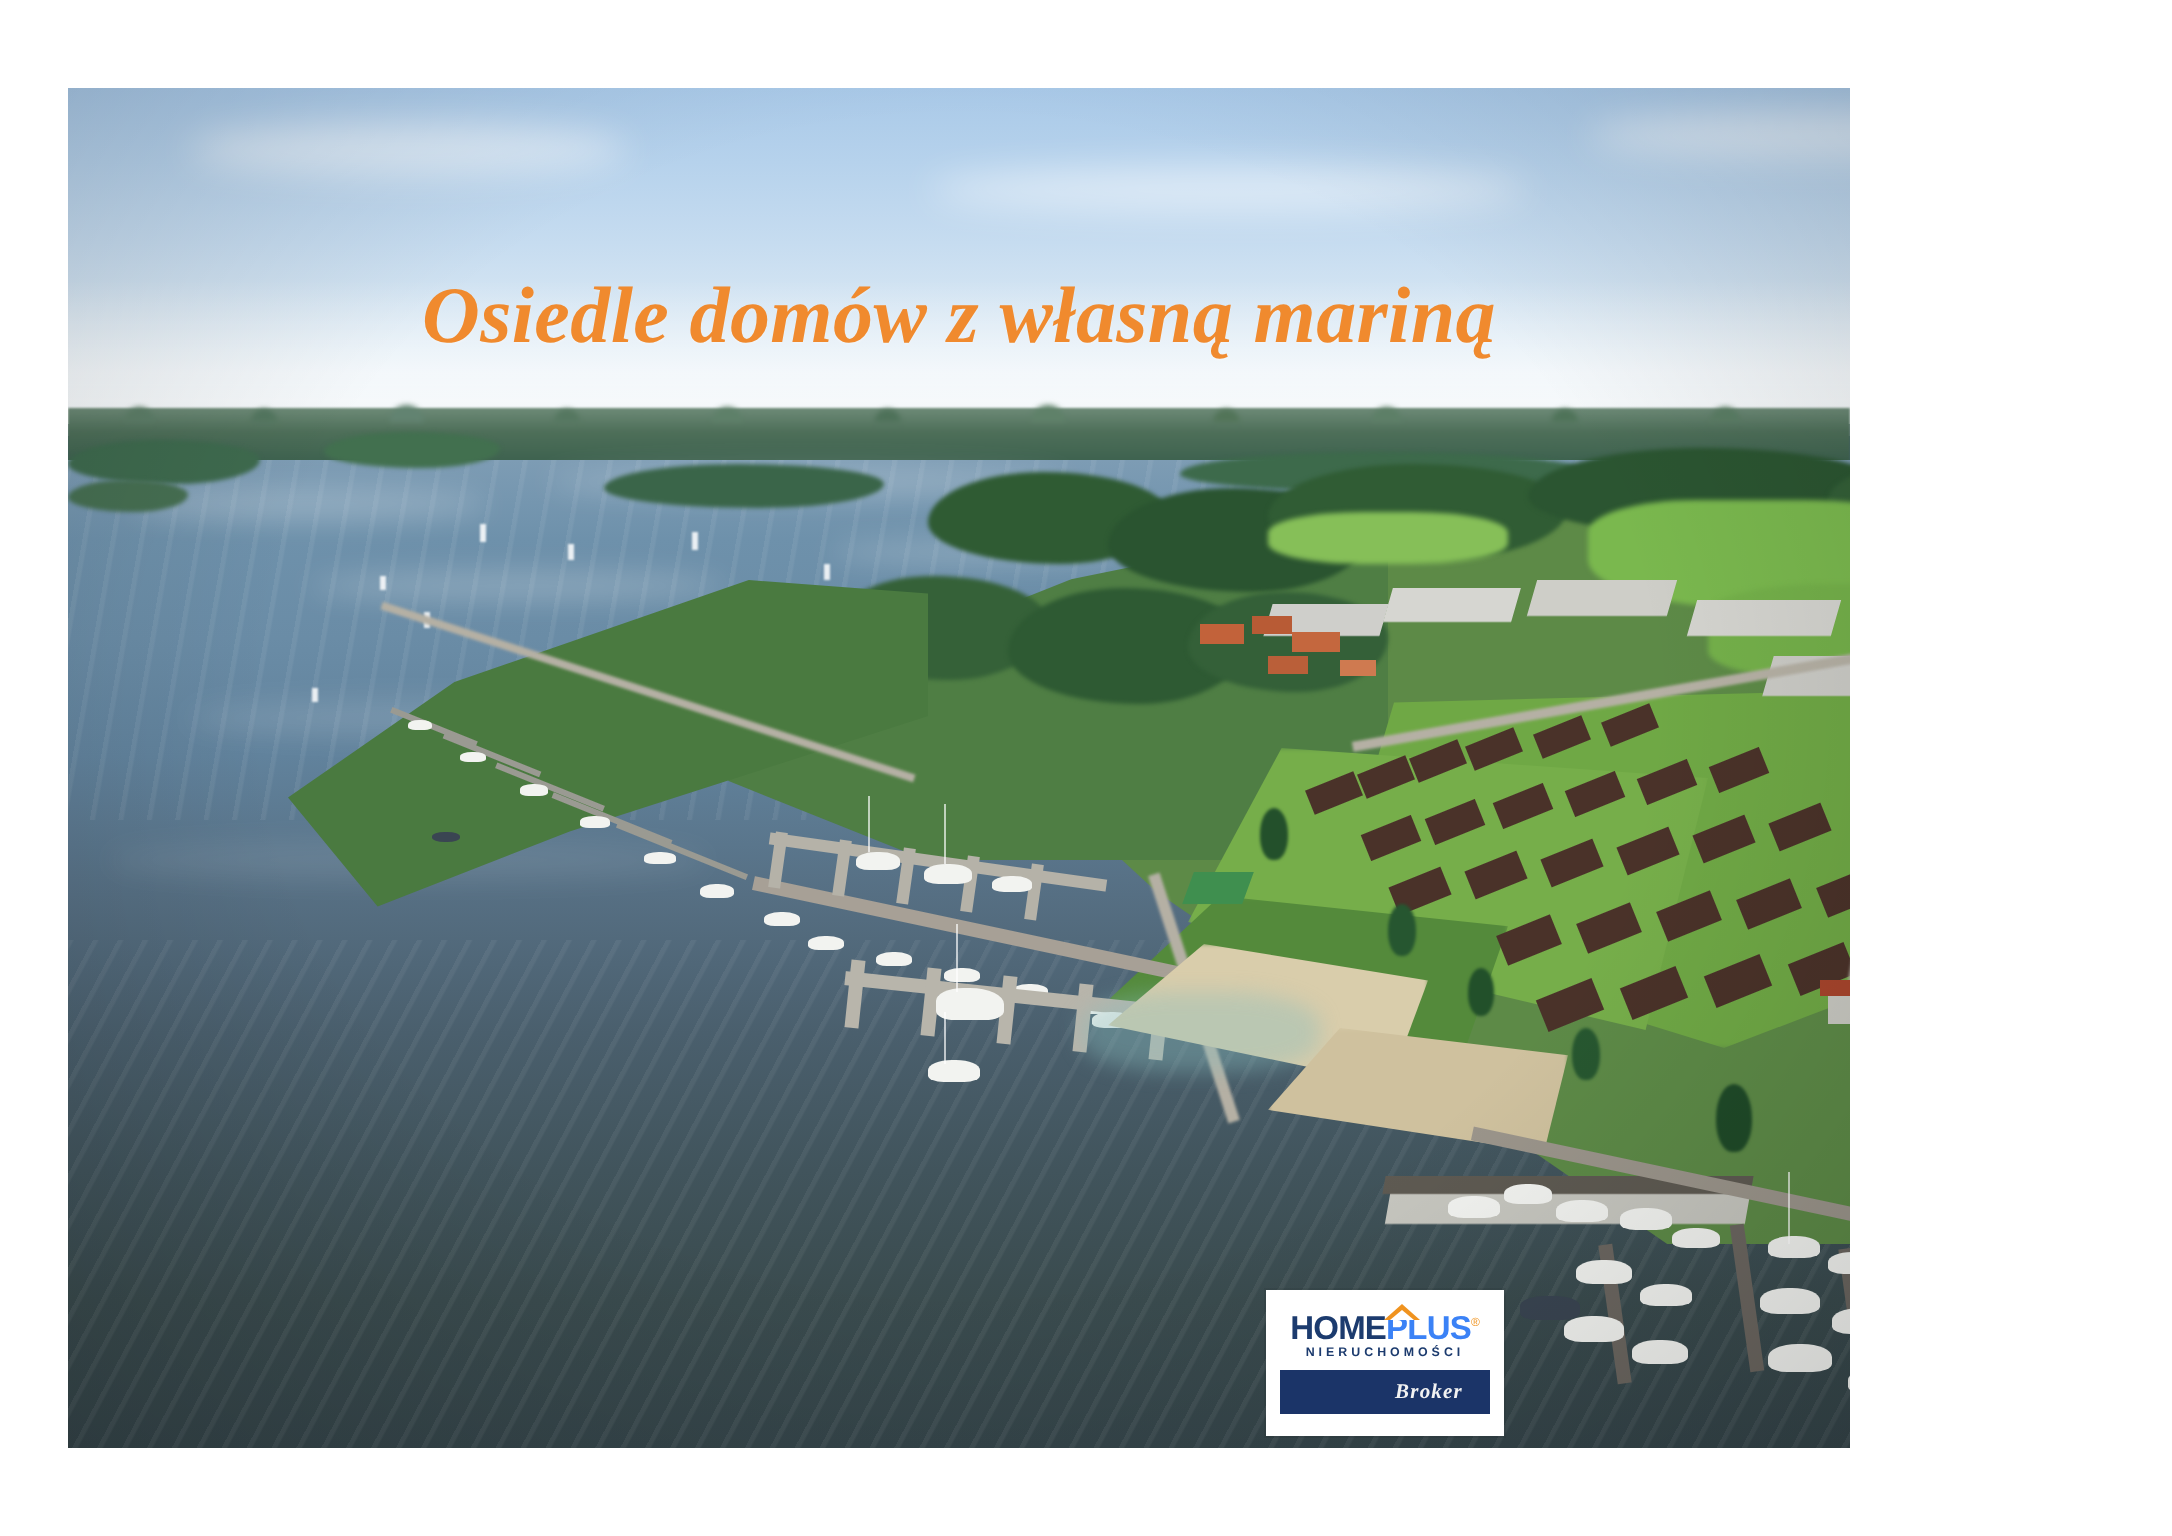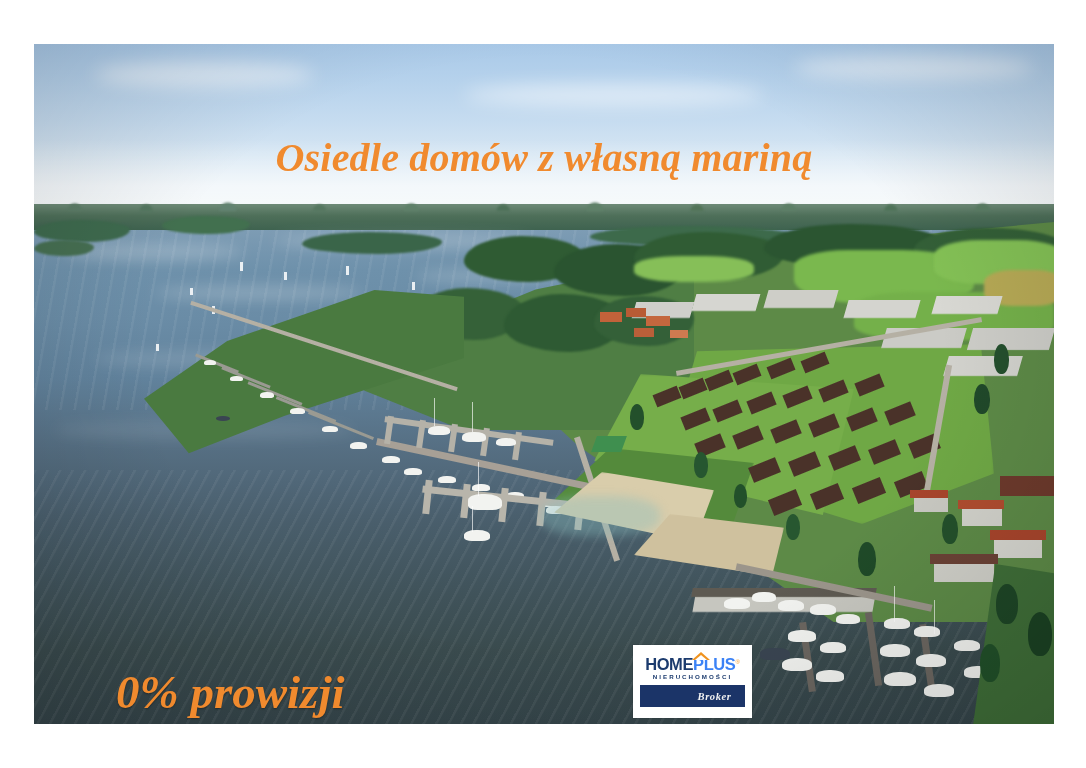--- a/index.html
+++ b/index.html
@@ -17,21 +17,21 @@
     width: 1086px;
     height: 768px;
     background: #ffffff;
   }
 
   
   .photo {
     position: absolute;
     left: 34px;
     top: 44px;
-    width: 1020px;
+    width: 891px;
     height: 680px;
     overflow: hidden;
     background: #46636f;
   }
 
   
   .sky {
     position: absolute;
     left: 0; top: 0;
     width: 100%;
@@ -520,21 +520,20 @@
          clip-path: polygon(34% 0%, 100% 6%, 100% 100%, 10% 100%);"></div>
     <div class="tree" style="left:962px; top:540px; width:22px; height:40px; background:#1e4626;"></div>
     <div class="tree" style="left:994px; top:568px; width:24px; height:44px; background:#1b4223;"></div>
     <div class="tree" style="left:946px; top:600px; width:20px; height:38px; background:#215029;"></div>
 
     <div style="position:absolute; inset:0; pointer-events:none;
          background: radial-gradient(ellipse at 50% 45%, rgba(0,0,0,0) 55%, rgba(0,0,0,.16) 100%);"></div>
 
     <div class="headline">Osiedle domów z własną mariną</div>
 
-    <div class="subline">0% prowizji</div>
 
     <div class="logo">
       <div class="logo-wordmark">
         <span class="logo-home">HOME</span><span class="logo-plus">PLUS</span><span class="logo-reg">®</span>
         <span class="logo-roof"></span>
         <span class="logo-roof-inner"></span>
       </div>
       <div class="logo-sub">NIERUCHOMOŚCI</div>
       <div class="logo-bar">
         <span class="logo-broker">Broker</span>

